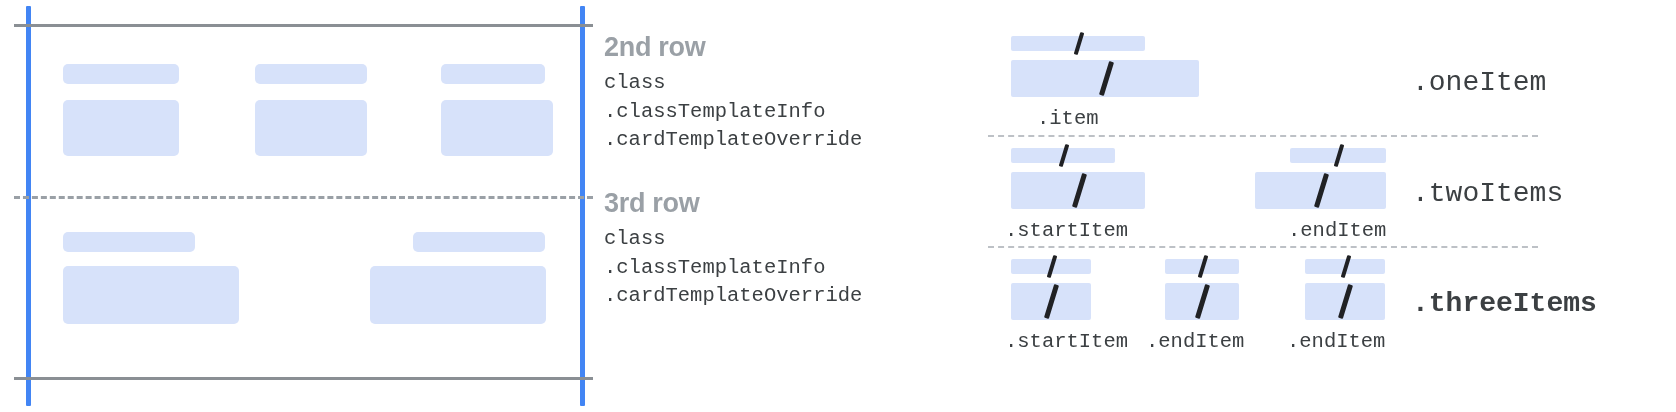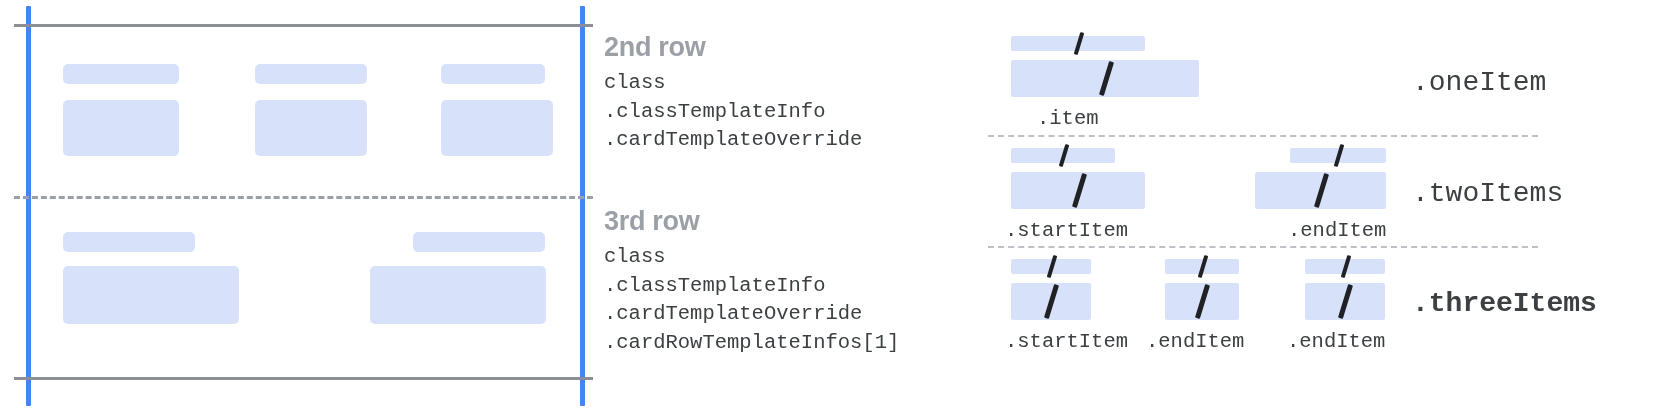--- a/index.html
+++ b/index.html
@@ -136,26 +136,25 @@
     </div>
   </div>
 
   <div class="row-block" style="top:32px;">
     <div class="row-title">2nd row</div>
     <div class="code-line">class</div>
     <div class="code-line">.classTemplateInfo</div>
     <div class="code-line">.cardTemplateOverride</div>
   </div>
 
-  <div class="row-block" style="top:206px;">
+  <div class="row-block" style="top:188px;">
     <div class="row-title">3rd row</div>
     <div class="code-line">class</div>
     <div class="code-line">.classTemplateInfo</div>
     <div class="code-line">.cardTemplateOverride</div>
-    <div class="code-line">.cardRowTemplateInfos[1]</div>
   </div>
 
   <div>
 
     <div class="chip" style="left:1011px; top:36px; width:134px; height:15px;">
       <div class="slash" style="left:66px; top:-4px; width:4px; height:23px;"></div>
     </div>
     <div class="chip" style="left:1011px; top:60px; width:188px; height:37px;">
       <div class="slash" style="left:93px; top:1px; width:5px; height:35px;"></div>
     </div>

